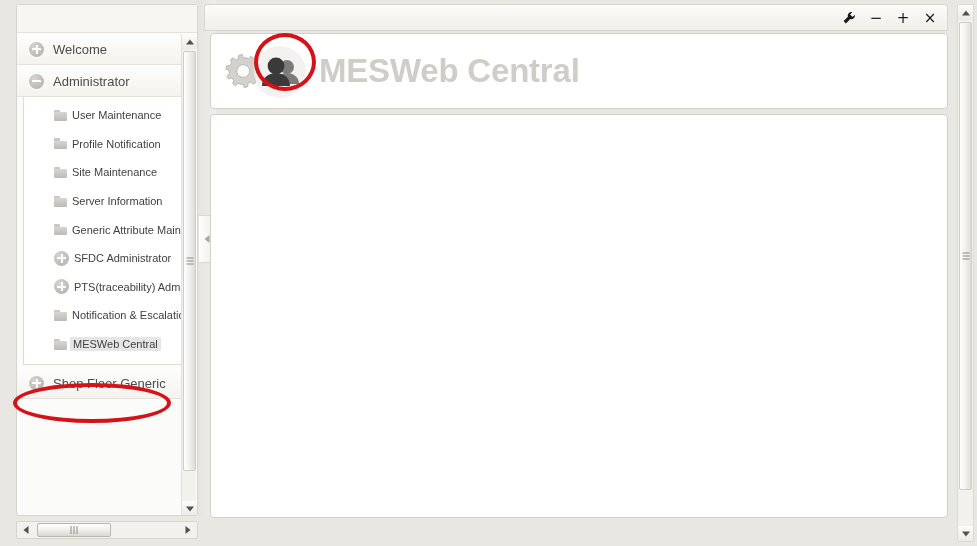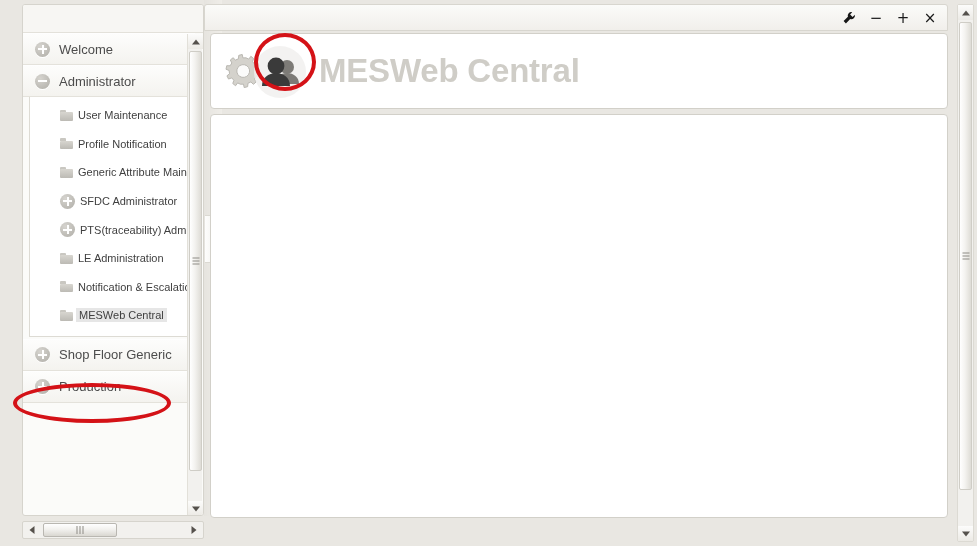--- a/index.html
+++ b/index.html
@@ -15,21 +15,21 @@
   #app {
     position: relative;
     width: 977px;
     height: 546px;
     background: #e9e7e2;
   }
 
   
   #sidebar-region {
     position: absolute;
-    left: 18px; top: 0;
+    left: 12px; top: 0;
     width: 190px;
     height: 546px;
   }
 
   .sidebar-frame {
     position: absolute;
     left: 4px; top: 4px;
     width: 182px;
     height: 512px;
     background: #fbfbf9;
@@ -382,59 +382,62 @@
                 <span class="tab"></span>
                 <span class="body"></span>
               </span>
               <span class="lbl">Profile Notification</span>
             </div>
             <div class="leaf">
               <span class="folder">
                 <span class="tab"></span>
                 <span class="body"></span>
               </span>
+              <span class="lbl">Site Maintenance</span>
+            </div>
+            <div class="leaf">
+              <span class="folder">
+                <span class="tab"></span>
+                <span class="body"></span>
+              </span>
+              <span class="lbl">Server Information</span>
+            </div>
+            <div class="leaf">
+              <span class="folder">
+                <span class="tab"></span>
+                <span class="body"></span>
+              </span>
               <span class="lbl">Generic Attribute Main</span>
             </div>
             <div class="leaf">
               <span class="circ plus"></span>
               <span class="lbl">SFDC Administrator</span>
             </div>
             <div class="leaf">
               <span class="circ plus"></span>
               <span class="lbl">PTS(traceability) Admin</span>
-            </div>
-            <div class="leaf">
-              <span class="folder">
-                <span class="tab"></span>
-                <span class="body"></span>
-              </span>
-              <span class="lbl">LE Administration</span>
             </div>
             <div class="leaf">
               <span class="folder">
                 <span class="tab"></span>
                 <span class="body"></span>
               </span>
               <span class="lbl">Notification &amp; Escalatio</span>
             </div>
             <div class="leaf selected">
               <span class="folder">
                 <span class="tab"></span>
                 <span class="body"></span>
               </span>
               <span class="lbl">MESWeb Central</span>
             </div>
           </div>
           <div class="grp-head">
             <span class="circ plus"></span>
             <span class="lbl">Shop Floor Generic</span>
-          </div>
-          <div class="grp-head">
-            <span class="circ plus"></span>
-            <span class="lbl">Production</span>
           </div>
         </div>
 
       <div class="sb-v">
         <div class="sb-btn up">
           <span class="arrow-up"></span>
         </div>
         <div class="sb-thumb-v" style="top:17px;height:420px;">
           <span class="grip-v">
               <i></i>

